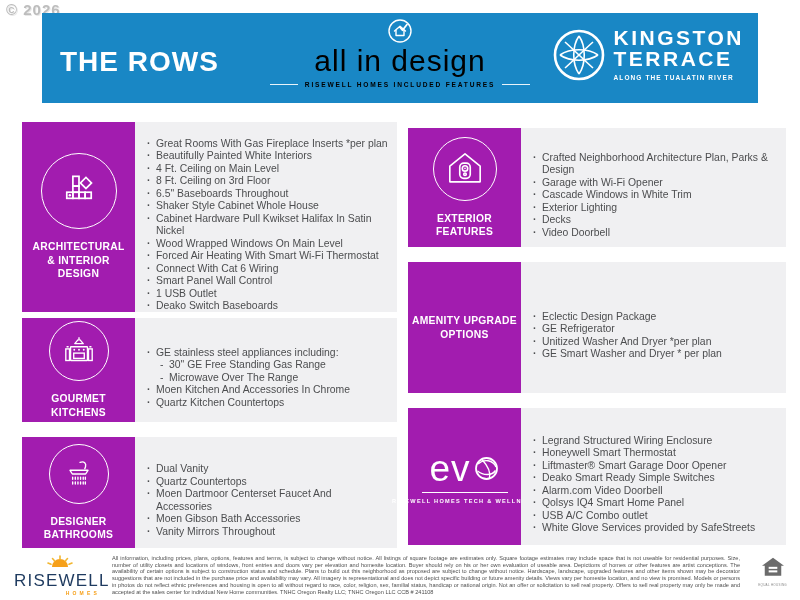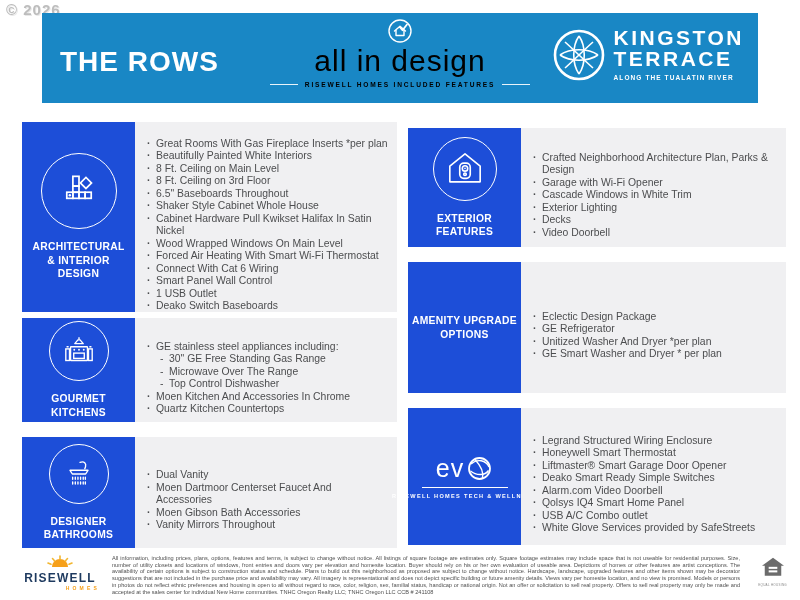--- a/index.html
+++ b/index.html
@@ -19,21 +19,21 @@
   .brand-tagline::before,.brand-tagline::after{content:"";flex:1;height:1px;background:#fff;opacity:.9;}
   .brand-right{position:absolute;right:14px;top:15px;display:flex;align-items:flex-start;gap:8px;color:#fff;}
   .kt-text{display:flex;flex-direction:column;}
   .kt-name{font-size:21px;font-weight:700;letter-spacing:2.5px;line-height:0.98;}
   .kt-tagline{font-size:6.5px;font-weight:700;letter-spacing:1.1px;margin-top:5px;}
 
   
   .col-left{position:absolute;left:22px;top:122px;width:375px;}
   .col-right{position:absolute;left:408px;top:128px;width:378px;}
   .section{display:flex;}
-  .label-box{width:113px;flex-shrink:0;background:#1d4ed8;color:#fff;display:flex;flex-direction:column;align-items:center;justify-content:center;text-align:center;gap:11px;padding:6px 4px;box-sizing:border-box;}
+  .label-box{width:113px;flex-shrink:0;background:#a21caf;color:#fff;display:flex;flex-direction:column;align-items:center;justify-content:center;text-align:center;gap:11px;padding:6px 4px;box-sizing:border-box;}
   .box-label{font-size:10.3px;font-weight:700;letter-spacing:.3px;line-height:1.3;white-space:pre-line;}
   .icon-circle{border:1.7px solid #fff;border-radius:50%;display:flex;align-items:center;justify-content:center;flex-shrink:0;}
   .s-arch .icon-circle{width:74px;height:74px;}
   .s-kitchen .icon-circle,.s-bath .icon-circle{width:58px;height:58px;}
   .s-ext .icon-circle{width:62px;height:62px;}
   .panel{flex:1;background:#f0f0f2;display:flex;flex-direction:column;justify-content:center;padding:22px 8px 6px 12px;box-sizing:border-box;}
   ul.features{list-style:none;margin:0;padding:0;}
   ul.features li{font-size:10.4px;line-height:12.5px;color:#4c4d4f;padding-left:9px;position:relative;}
   ul.features li::before{content:"·";position:absolute;left:0;font-weight:700;}
   ul.features li.indent{padding-left:22px;}
@@ -41,28 +41,28 @@
 
   .s-arch{height:190px;margin-bottom:6px;}
   .s-kitchen{height:104px;margin-bottom:15px;}
   .s-bath{height:111px;}
   .s-ext{height:119px;margin-bottom:15px;}
   .s-amenity{height:131px;margin-bottom:15px;}
   .s-evo{height:137px;}
 
   
   .evo-logo{display:flex;align-items:center;justify-content:center;color:#fff;}
-  .evo-ev{font-size:25px;font-weight:400;letter-spacing:1px;line-height:1;}
+  .evo-ev{font-size:37px;font-weight:400;letter-spacing:1px;line-height:1;}
   .evo-rule{width:86px;height:1px;background:#fff;margin:5px auto 5px;}
   .evo-sub{font-size:5.6px;font-weight:700;letter-spacing:1.3px;white-space:nowrap;}
 
   
   .disclaimer{position:absolute;left:112px;top:555px;width:628px;font-size:5.6px;line-height:6.7px;color:#4f4f4f;text-align:justify;}
   .risewell{position:absolute;left:14px;top:554px;width:92px;text-align:center;}
-  .risewell-name{color:#1e3a5f;font-size:12px;font-weight:700;letter-spacing:1.2px;line-height:1;}
+  .risewell-name{color:#1e3a5f;font-size:17px;font-weight:400;letter-spacing:1.2px;line-height:1;}
   .risewell-sub{color:#f6a01a;font-size:5px;font-weight:700;letter-spacing:3.2px;text-align:right;padding-right:6px;margin-top:1px;}
   .equal-housing{position:absolute;right:13px;top:557px;text-align:center;color:#6b6b6b;}
   .equal-housing .eh-caption{font-size:3px;letter-spacing:.3px;color:#8a8a8a;}
 </style>
 </head>
 <body>
 
 <div class="page">
 
   <div class="watermark">© 2026</div>
@@ -115,21 +115,21 @@
             <rect x="23" y="19" width="5" height="5"></rect>
           </svg>
         </span>
         <div class="box-label">ARCHITECTURAL
 &amp; INTERIOR DESIGN</div>
       </div>
       <div class="panel">
         <ul class="features">
             <li>Great Rooms With Gas Fireplace Inserts *per plan</li>
             <li>Beautifully Painted White Interiors</li>
-            <li>8 Ft. Ceiling on Main Level</li>
+            <li>4 Ft. Ceiling on Main Level</li>
             <li>8 Ft. Ceiling on 3rd Floor</li>
             <li>6.5" Baseboards Throughout</li>
             <li>Shaker Style Cabinet Whole House</li>
             <li>Cabinet Hardware Pull Kwikset Halifax In Satin Nickel</li>
             <li>Wood Wrapped Windows On Main Level</li>
             <li>Forced Air Heating With Smart Wi-Fi Thermostat</li>
             <li>Connect With Cat 6 Wiring</li>
             <li>Smart Panel Wall Control</li>
             <li>1 USB Outlet</li>
             <li>Deako Switch Baseboards</li>
@@ -154,21 +154,20 @@
           </svg>
         </span>
         <div class="box-label">GOURMET
 KITCHENS</div>
       </div>
       <div class="panel">
         <ul class="features">
             <li>GE stainless steel appliances including:</li>
             <li class="indent">30" GE Free Standing Gas Range</li>
             <li class="indent">Microwave Over The Range</li>
-            <li class="indent">Top Control Dishwasher</li>
             <li>Moen Kitchen And Accessories In Chrome</li>
             <li>Quartz Kitchen Countertops</li>
           </ul>
       </div>
     </div>
 
     <div class="section s-bath">
       <div class="label-box">
         <span class="icon-circle">
           <svg width="38" height="38" viewBox="0 0 36 36" fill="none" stroke="#fff" stroke-width="1.3">
@@ -177,20 +176,21 @@
             <path d="M12 21 v2 M14.5 21 v2 M17 21 v2 M19.5 21 v2 M22 21 v2 M24 21 v2" stroke-linecap="round"></path>
             <path d="M12 25.5 v2 M14.5 25.5 v2 M17 25.5 v2 M19.5 25.5 v2 M22 25.5 v2 M24 25.5 v2" stroke-linecap="round"></path>
           </svg>
         </span>
         <div class="box-label">DESIGNER
 BATHROOMS</div>
       </div>
       <div class="panel">
         <ul class="features">
             <li>Dual Vanity</li>
+            <li>Quartz Countertops</li>
             <li>Moen Dartmoor Centerset Faucet And Accessories</li>
             <li>Moen Gibson Bath Accessories</li>
             <li>Vanity Mirrors Throughout</li>
           </ul>
       </div>
     </div>
 
   </div>
 
   <div class="col-right">

